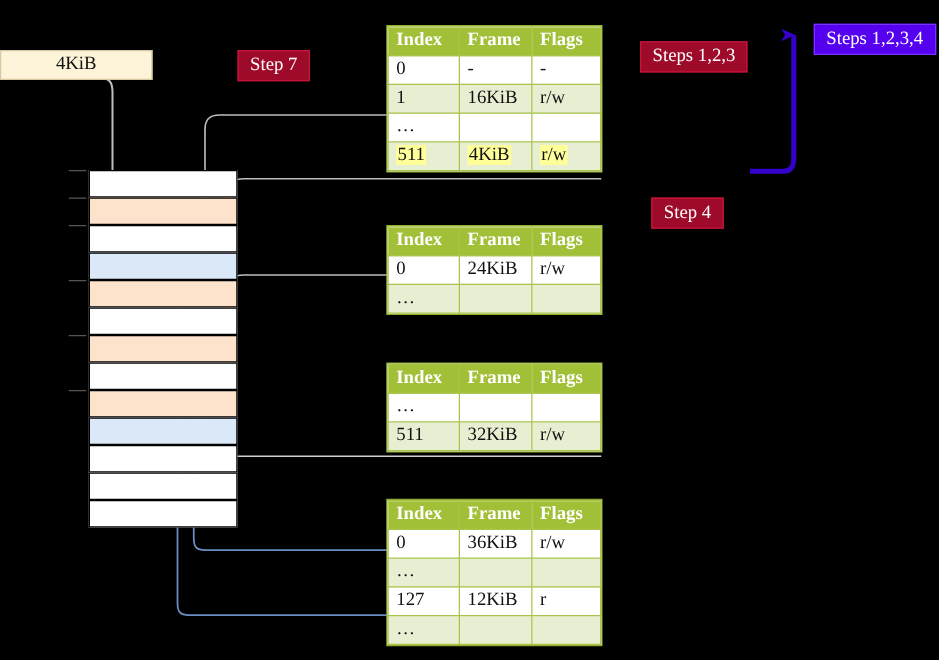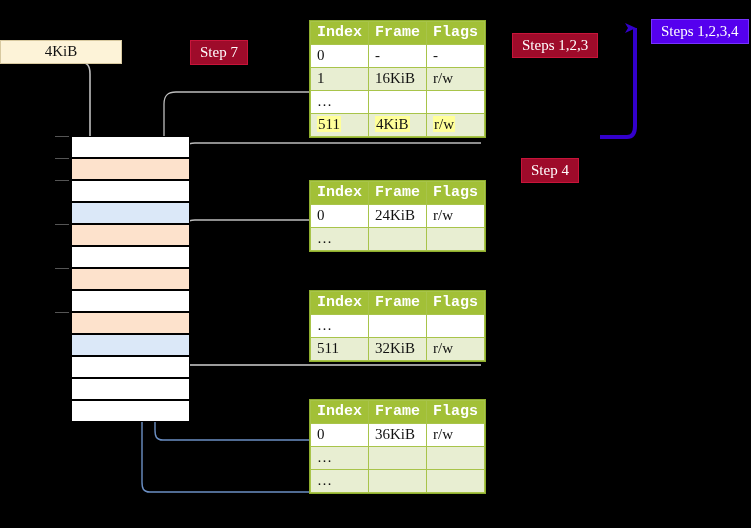--- a/index.html
+++ b/index.html
@@ -26,21 +26,21 @@
   .memrow.blue{background:#dbe8f8;}
   .tick{position:absolute;height:1px;background:#555;width:14px;left:-16px;}
 
   
   .ptable{position:absolute;border-collapse:collapse;
           font-size:15px;color:#111;background:#ffffff;
           box-shadow:0 0 0 1px #8fae2e;}
   .ptable td,.ptable th{border:1px solid #a8c44a;padding:2px 6px 3px 6px;
       text-align:left;font-weight:normal;height:20px;box-sizing:border-box;}
   .ptable th{background:#a2c037;color:#ffffff;font-weight:bold;
-             font-family:Liberation Mono, monospace;}
+             font-family:Liberation Serif, serif;}
   .ptable tr.alt td{background:#e8eed2;}
   .ptable td.c-index{width:57px;}
   .ptable td.c-frame{width:58px;}
   .ptable td.c-flags{width:55px;}
   .ptable th.c-index{width:57px;}
   .ptable th.c-frame{width:58px;}
   .ptable th.c-flags{width:55px;}
   .hl{background:#ffff99;padding:0 1px;}
   .ell{letter-spacing:1px;}
 
@@ -226,20 +226,25 @@
           <tr>
             <td class="c-index">0</td>
             <td class="c-frame">36KiB</td>
             <td class="c-flags">r/w</td>
           </tr>
           <tr class="alt">
             <td class="c-index ell">…</td>
             <td class="c-frame">&nbsp;</td>
             <td class="c-flags">&nbsp;</td>
           </tr>
+          <tr>
+            <td class="c-index">127</td>
+            <td class="c-frame">12KiB</td>
+            <td class="c-flags">r</td>
+          </tr>
           <tr class="alt">
             <td class="c-index ell">…</td>
             <td class="c-frame">&nbsp;</td>
             <td class="c-flags">&nbsp;</td>
           </tr>
         </tbody>
       </table>
     </div>
 
 </div>

